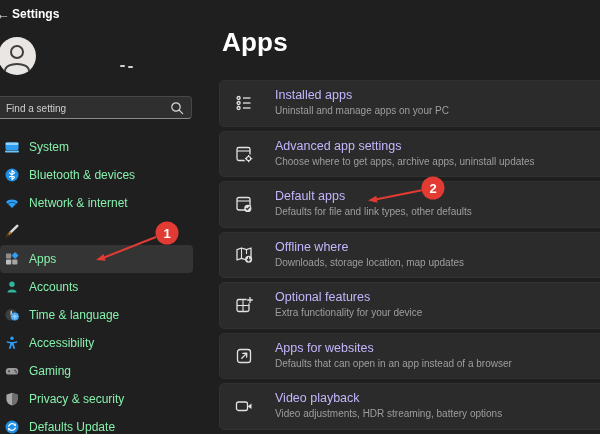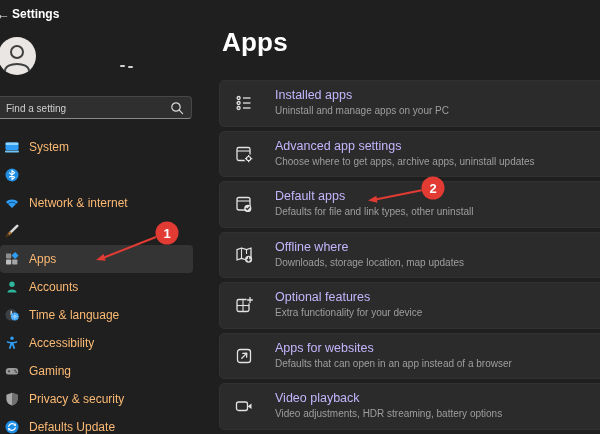--- a/index.html
+++ b/index.html
@@ -24,21 +24,21 @@
     position:absolute;left:13px;top:0;width:150px;height:21px;background:transparent;border:none;outline:none;
     color:#d6d6d6;font-size:10px;font-family:"Liberation Sans",sans-serif;
   }
   .searchbox input::placeholder{color:#cfcfcf;opacity:1;}
   .search-glyph{position:absolute;right:7px;top:4px;width:14px;height:14px;}
   
   .nav{position:absolute;left:0;top:133px;width:196px;}
   .nav-item{position:relative;height:28px;display:flex;align-items:center;cursor:default;}
   .nav-item.selected{background:#343434;border-radius:4px;width:193px;}
   .nav-icon{width:14px;height:14px;margin-left:5px;flex:0 0 14px;display:flex;align-items:center;justify-content:center;}
-  .nav-label{margin-left:10px;font-size:12px;color:#fdba74;white-space:nowrap;}
+  .nav-label{margin-left:10px;font-size:12px;color:#86efac;white-space:nowrap;}
   
   .page-title{position:absolute;left:222px;top:27px;font-size:26px;font-weight:700;color:#ffffff;letter-spacing:.2px;}
   .cards{position:absolute;left:219px;top:80px;width:392px;}
   .card{
     position:relative;height:46.5px;margin-bottom:4px;background:#2b2b2b;border:1px solid #313131;
     box-sizing:border-box;border-radius:5px;display:flex;align-items:center;cursor:default;
   }
   .card-icon{width:22px;height:22px;margin-left:13px;flex:0 0 22px;display:flex;align-items:center;justify-content:center;}
   .card-text{margin-left:20px;display:flex;flex-direction:column;}
   .card-title{font-size:12.5px;color:#c4b5fd;line-height:15px;}
@@ -86,20 +86,21 @@
     <span class="nav-label">System</span>
   </div>
 
   <div class="nav-item">
     <span class="nav-icon">
           <svg width="14" height="14" viewBox="0 0 14 14">
             <circle cx="7" cy="7" r="6.5" fill="#1f8fe6"></circle>
             <path d="M4.2 4.6 L9.6 9.4 L7 11.6 L7 2.4 L9.6 4.6 L4.2 9.4" fill="none" stroke="#fff" stroke-width="1.1" stroke-linejoin="round"></path>
           </svg>
         </span>
+    <span class="nav-label">Bluetooth &amp; devices</span>
   </div>
 
   <div class="nav-item">
     <span class="nav-icon">
           <svg width="14" height="14" viewBox="0 0 14 14">
             <path d="M1 6 C4.4 2.8 9.6 2.8 13 6 L7 12 Z" fill="#2f9df4"></path>
             <path d="M3.2 7.6 C5.4 5.8 8.6 5.8 10.8 7.6" fill="none" stroke="#0d5c96" stroke-width="1"></path>
           </svg>
         </span>
     <span class="nav-label">Network &amp; internet</span>
@@ -241,21 +242,21 @@
     <span class="card-icon">
           <svg width="20" height="20" viewBox="0 0 20 20">
             <rect x="3" y="3.5" width="13" height="12.5" rx="2" fill="none" stroke="#e3e3e3" stroke-width="1.3"></rect>
             <line x1="3" y1="7" x2="16" y2="7" stroke="#e3e3e3" stroke-width="1.1"></line>
             <circle cx="13.8" cy="14.4" r="3.6" fill="#e3e3e3"></circle>
             <path d="M12.2 14.4 L13.3 15.5 L15.5 13.2" fill="none" stroke="#2b2b2b" stroke-width="1.2" stroke-linecap="round" stroke-linejoin="round"></path>
           </svg>
         </span>
     <span class="card-text">
       <span class="card-title">Default apps</span>
-      <span class="card-sub">Defaults for file and link types, other uninstall</span>
+      <span class="card-sub">Defaults for file and link types, other defaults</span>
     </span>
   </div>
 
   <div class="card">
     <span class="card-icon">
           <svg width="20" height="20" viewBox="0 0 20 20">
             <path d="M3 4.6 L7.5 3 L12.5 4.6 L17 3 V13.4 L12.5 15 L7.5 13.4 L3 15 Z" fill="none" stroke="#e3e3e3" stroke-width="1.3" stroke-linejoin="round"></path>
             <line x1="7.5" y1="3" x2="7.5" y2="13.4" stroke="#e3e3e3" stroke-width="1.1"></line>
             <line x1="12.5" y1="4.6" x2="12.5" y2="9" stroke="#e3e3e3" stroke-width="1.1"></line>
             <circle cx="14.6" cy="14.2" r="3.5" fill="#e3e3e3"></circle>

